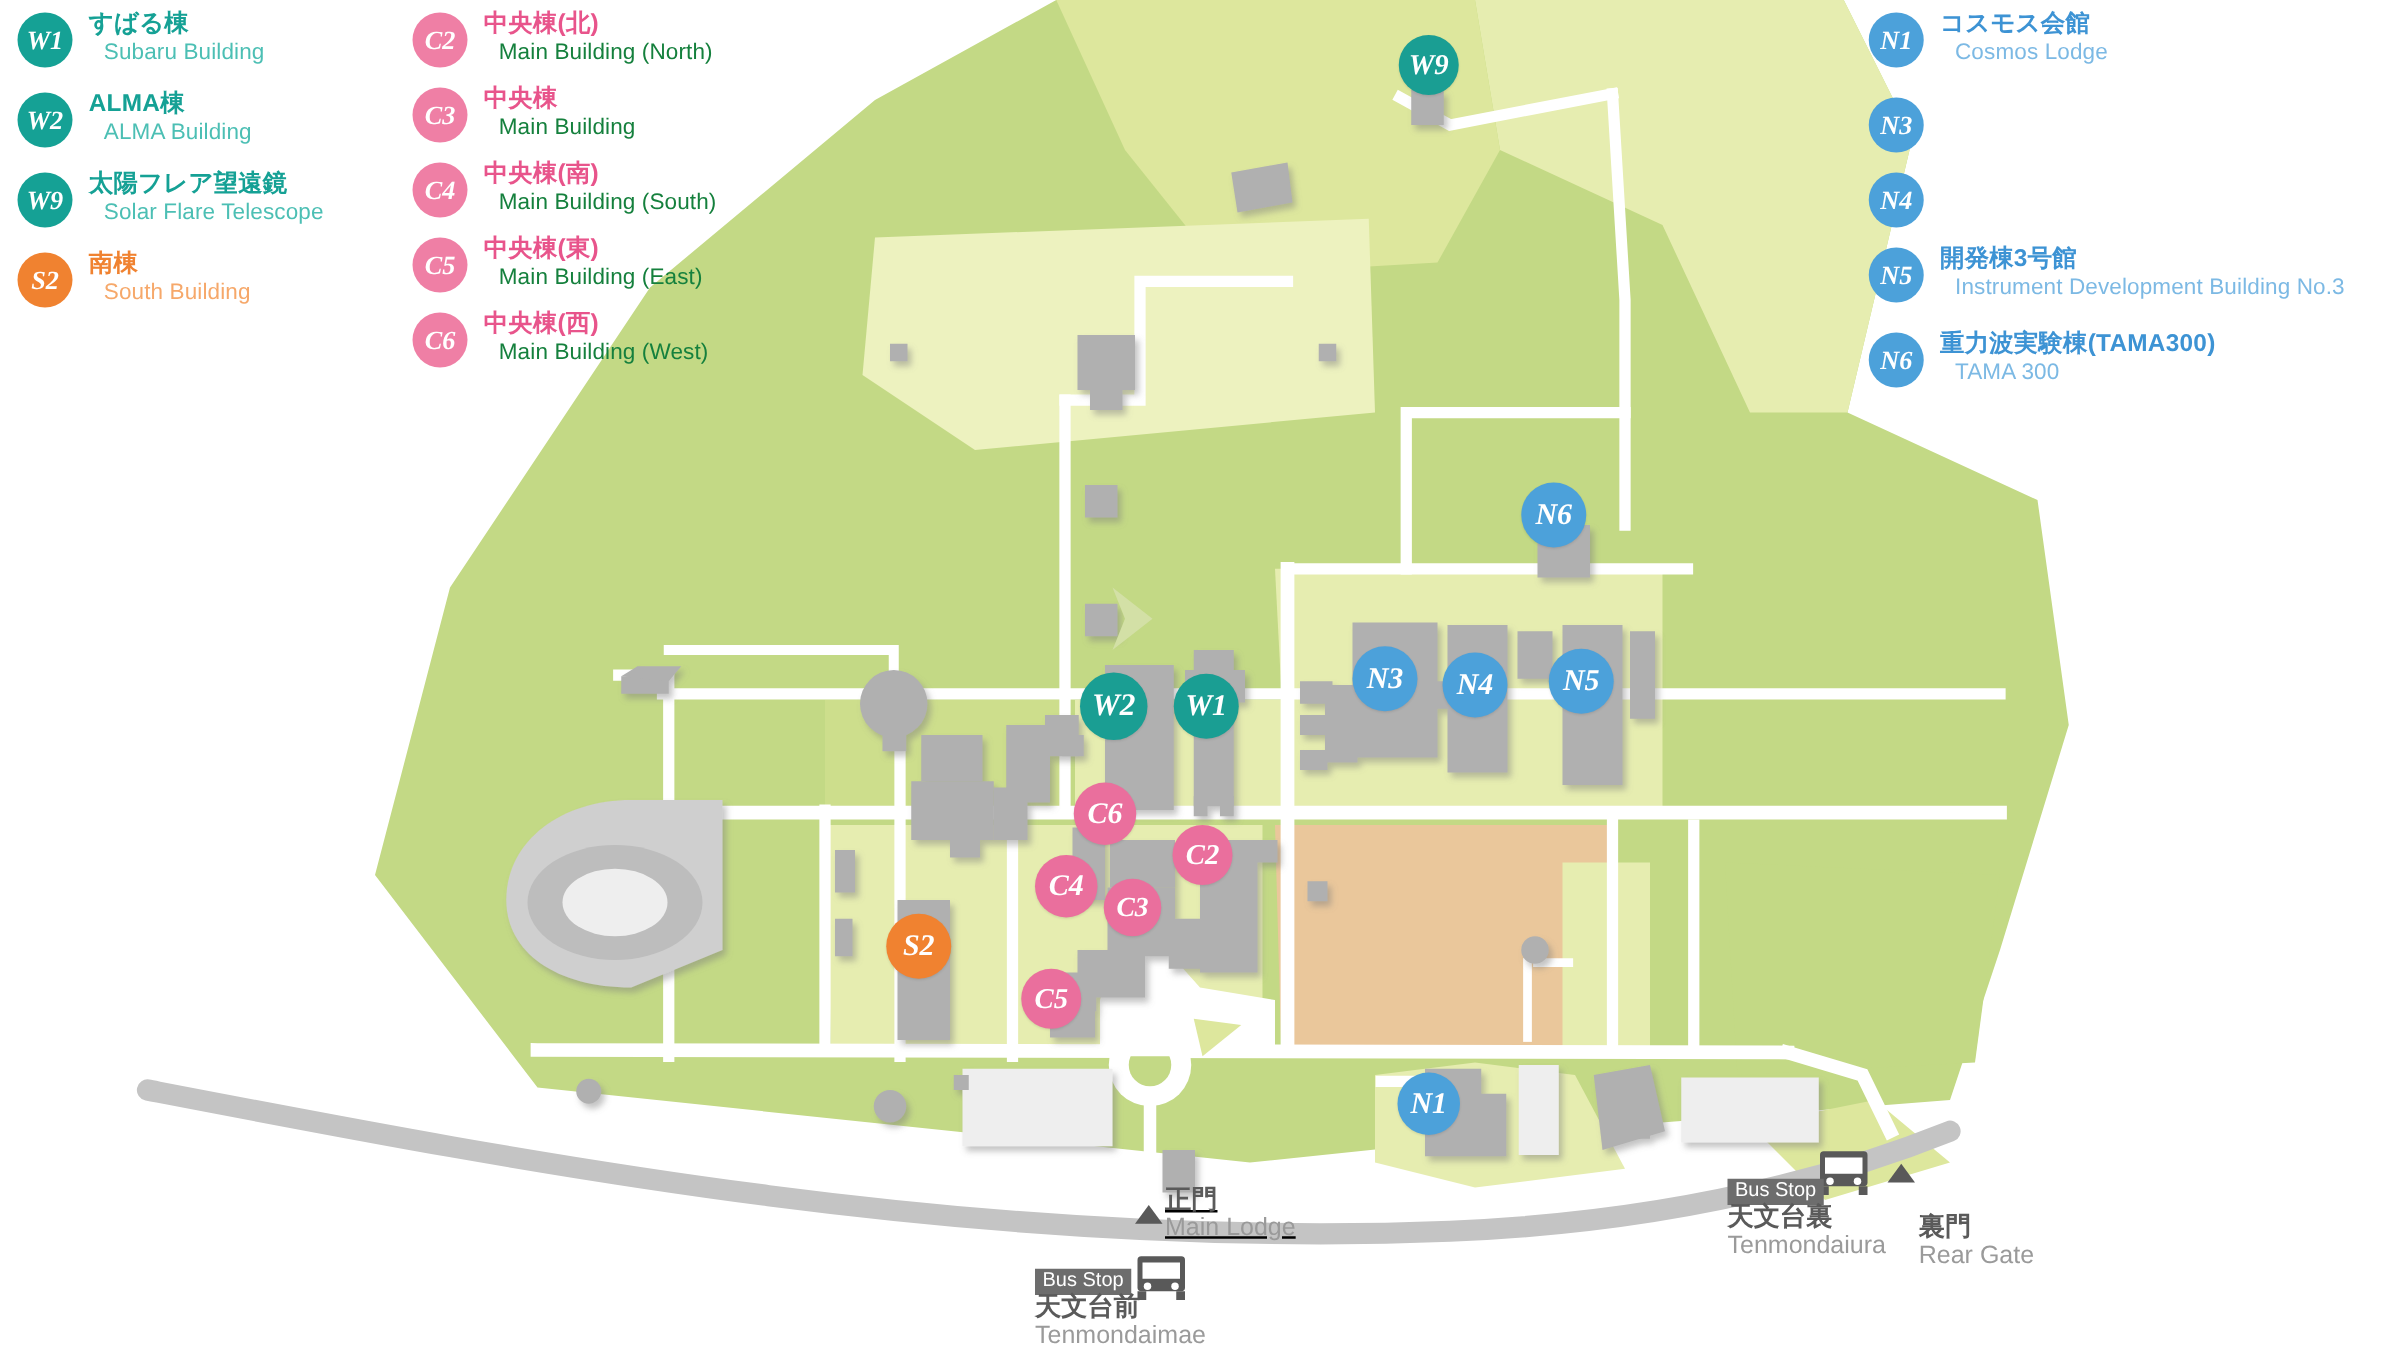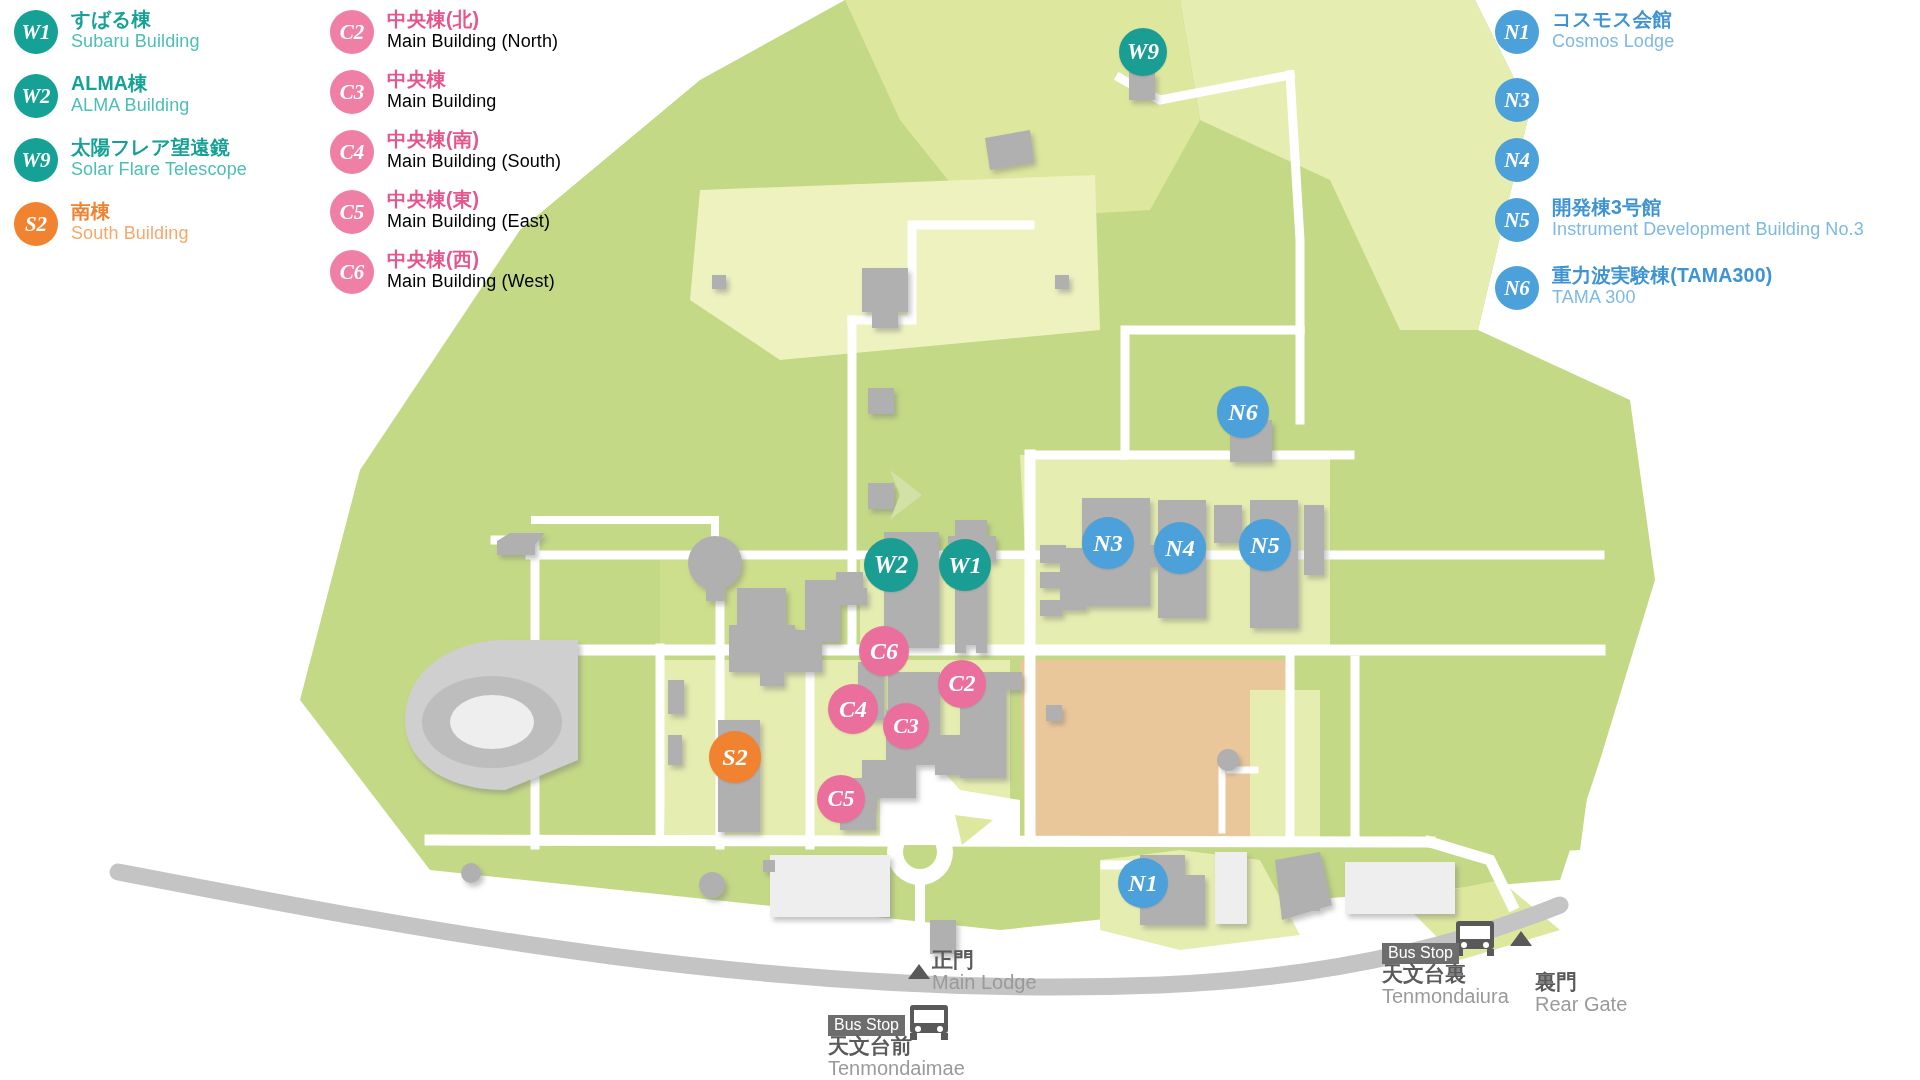--- a/index.html
+++ b/index.html
@@ -26,25 +26,25 @@
     font-style:italic;font-weight:bold;font-size:21px;letter-spacing:0px;
     margin-right:13px;margin-top:2px;
   }
   .badge-w{background:#15a195;}
   .badge-s{background:#f08230;}
   .badge-c{background:#ef7fa5;}
   .badge-n{background:#4ca1da;}
 
   .legend-text{display:flex;flex-direction:column;justify-content:space-between;line-height:1.14;}
   .legend-ja{font-weight:bold;font-size:19.5px;letter-spacing:0.2px;}
-  .legend-en{font-size:18px;letter-spacing:0.1px;margin-top:1px;}
+  .legend-en{font-size:18px;letter-spacing:0.1px;margin-top:1px;margin-left:12px;}
 
   .txt-w .legend-ja{color:#15a195;} .txt-w .legend-en{color:#4cbfb4;}
   .txt-s .legend-ja{color:#f08230;} .txt-s .legend-en{color:#f6a86a;}
-  .txt-c .legend-ja{color:#e8548b;} .txt-c .legend-en{color:#000000;}
+  .txt-c .legend-ja{color:#e8548b;} .txt-c .legend-en{color:#15803d;}
   .txt-n .legend-ja{color:#3d93d4;} .txt-n .legend-en{color:#7cb9e4;}
 
   
   #legend-west .legend-item{margin-bottom:18px;}
   #legend-center .legend-item{margin-bottom:14px;}
   #legend-north .legend-item{margin-bottom:14px;}
   #legend-north .legend-item.gap-after{margin-bottom:22px;}
 
   
   .pin{
@@ -340,21 +340,21 @@
       <div class="pin pin-c" style="left: 859px; top: 626px; width: 50px; height: 50px; font-size: 24px;">C6</div>
       <div class="pin pin-c" style="left: 938px; top: 660px; width: 48px; height: 48px; font-size: 23px;">C2</div>
       <div class="pin pin-c" style="left: 828px; top: 684px; width: 50px; height: 50px; font-size: 24px;">C4</div>
       <div class="pin pin-c" style="left: 883px; top: 703px; width: 46px; height: 46px; font-size: 22px;">C3</div>
       <div class="pin pin-s" style="left: 709px; top: 731px; width: 52px; height: 52px; font-size: 24px;">S2</div>
       <div class="pin pin-c" style="left: 817px; top: 775px; width: 48px; height: 48px; font-size: 23px;">C5</div>
       <div class="pin pin-n" style="left: 1118px; top: 858px; width: 50px; height: 50px; font-size: 24px;">N1</div>
     </div>
 
   <div class="gate-marker" style="left:908px;top:964px;"></div>
-  <div class="place-label" style="left:932px;top:948px;">
+  <div class="place-label" style="left:932px;top:948px;text-decoration:underline;">
     <div class="place-ja">正門</div>
     <div class="place-en">Main Lodge</div>
   </div>
 
   <svg class="bus-icon" style="left:906px;top:1003px;" width="46" height="40" viewBox="0 0 46 40">
     <rect x="4" y="2" width="38" height="28" rx="3" fill="#595959"></rect>
     <rect x="8" y="7" width="30" height="13" fill="#ffffff"></rect>
     <circle cx="12" cy="26" r="3" fill="#ffffff"></circle>
     <circle cx="34" cy="26" r="3" fill="#ffffff"></circle>
     <rect x="4" y="30" width="7" height="7" fill="#595959"></rect>

